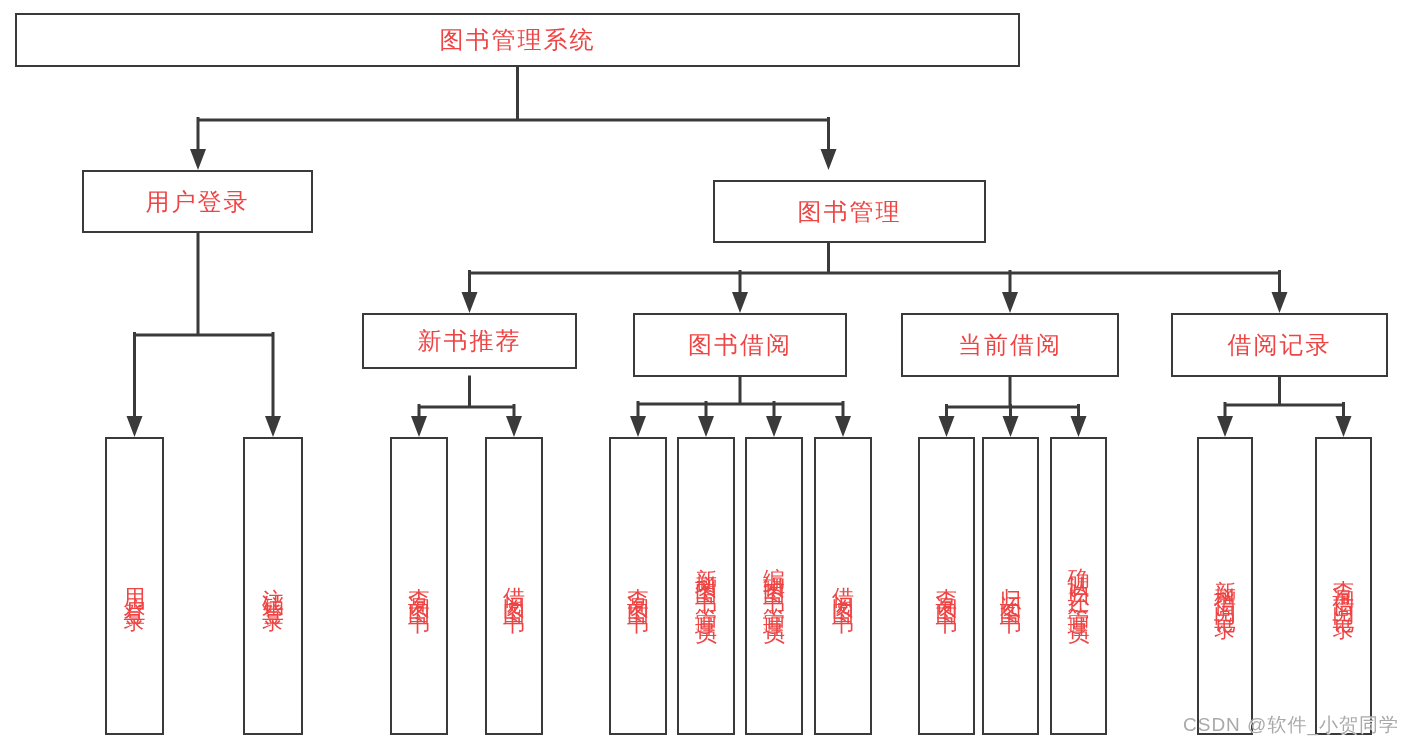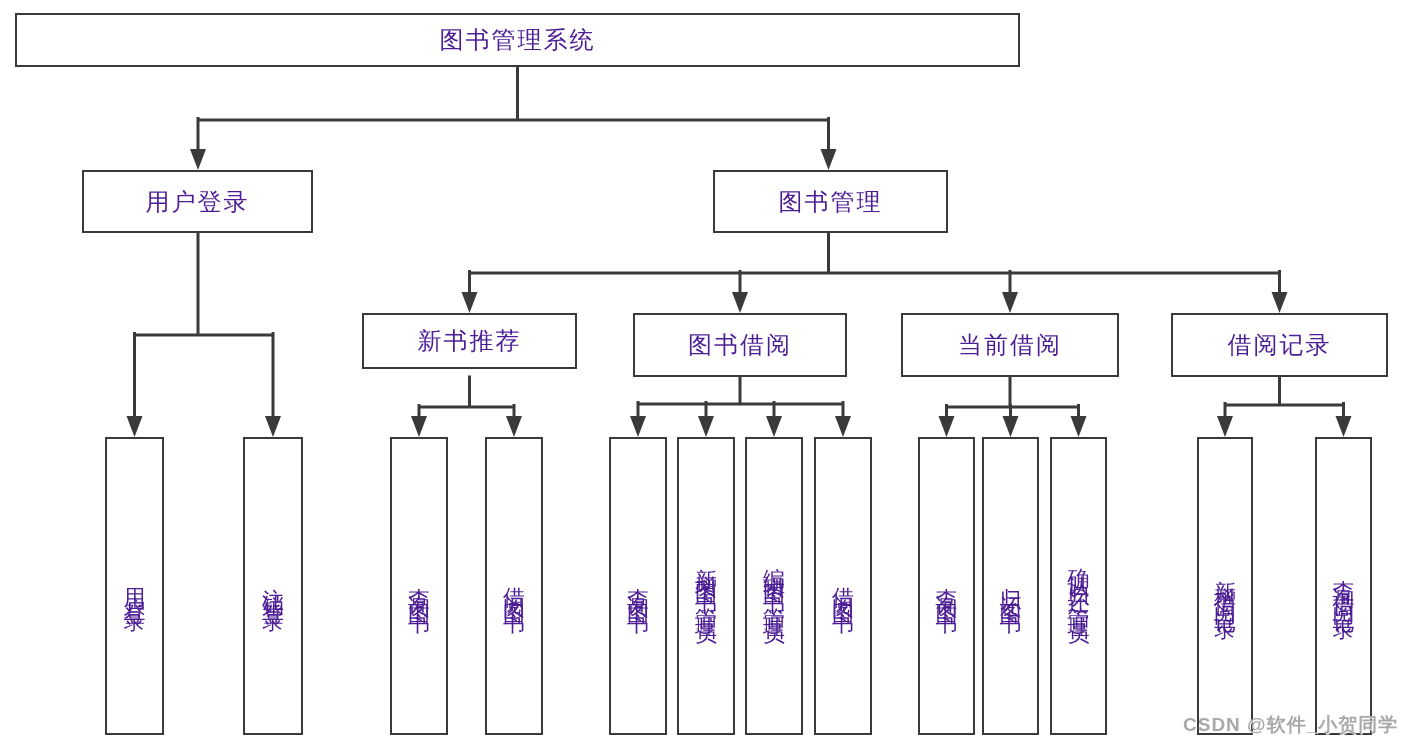--- a/index.html
+++ b/index.html
@@ -14,41 +14,40 @@
   .box{
     position:absolute;
     box-sizing:border-box;
     border:2.5px solid #3a3a3a;
     background:#ffffff;
     display:flex;
     align-items:center;
     justify-content:center;
     font-size:24px;
     letter-spacing:2px;
-    color:#4c1d95;
+    color:#ef4444;
     white-space:nowrap;
   }
   .vbox{
     writing-mode:vertical-rl;
     text-orientation:mixed;
     font-size:22px;
     letter-spacing:8px;
     line-height:1;
     white-space:normal;
   }
   .watermark{
     position:absolute;
     left:1183px;
     top:712px;
     font-size:19px;
     letter-spacing:1px;
     color:#a9a9a9;
     text-shadow:1px 1px 0 rgba(255,255,255,0.85);
     white-space:nowrap;
-    font-weight:bold;
   }
 </style>
 </head>
 <body>
 
 <div class="canvas">
 
   <svg class="lines" width="1405" height="747" viewBox="0 0 1405 747">
     <path fill="none" stroke="#3a3a3a" stroke-width="3" stroke-linecap="square" d="
       M517.5 67 L517.5 120  M198 120 L828.5 120
@@ -83,21 +82,21 @@
       M938.5 416 L954.5 416 L946.5 437 Z
       M1002.5 416 L1018.5 416 L1010.5 437 Z
       M1070.5 416 L1086.5 416 L1078.5 437 Z
       M1217 416 L1233 416 L1225 437 Z
       M1335.5 416 L1351.5 416 L1343.5 437 Z"></path>
   </svg>
 
   <div class="box" style="left:15px;top:13px;width:1005px;height:54px">图书管理系统</div>
 
   <div class="box" style="left:82px;top:170px;width:231px;height:63px">用户登录</div>
-  <div class="box" style="left:713px;top:170px;width:235px;height:63px">图书管理</div>
+  <div class="box" style="left:713px;top:180px;width:273px;height:63px">图书管理</div>
 
   <div class="box" style="left:362px;top:313px;width:215px;height:56px">新书推荐</div>
   <div class="box" style="left:901px;top:313px;width:218px;height:64px">当前借阅</div>
   <div class="box" style="left:633px;top:313px;width:214px;height:64px">图书借阅</div>
   <div class="box" style="left:1171px;top:313px;width:217px;height:64px">借阅记录</div>
 
   <div class="box vbox" style="left:105px;top:437px;width:59px;height:298px">用户登录</div>
   <div class="box vbox" style="left:243px;top:437px;width:60px;height:298px">注销登录</div>
 
   <div class="box vbox" style="left:390px;top:437px;width:58px;height:298px">查询图书</div>

